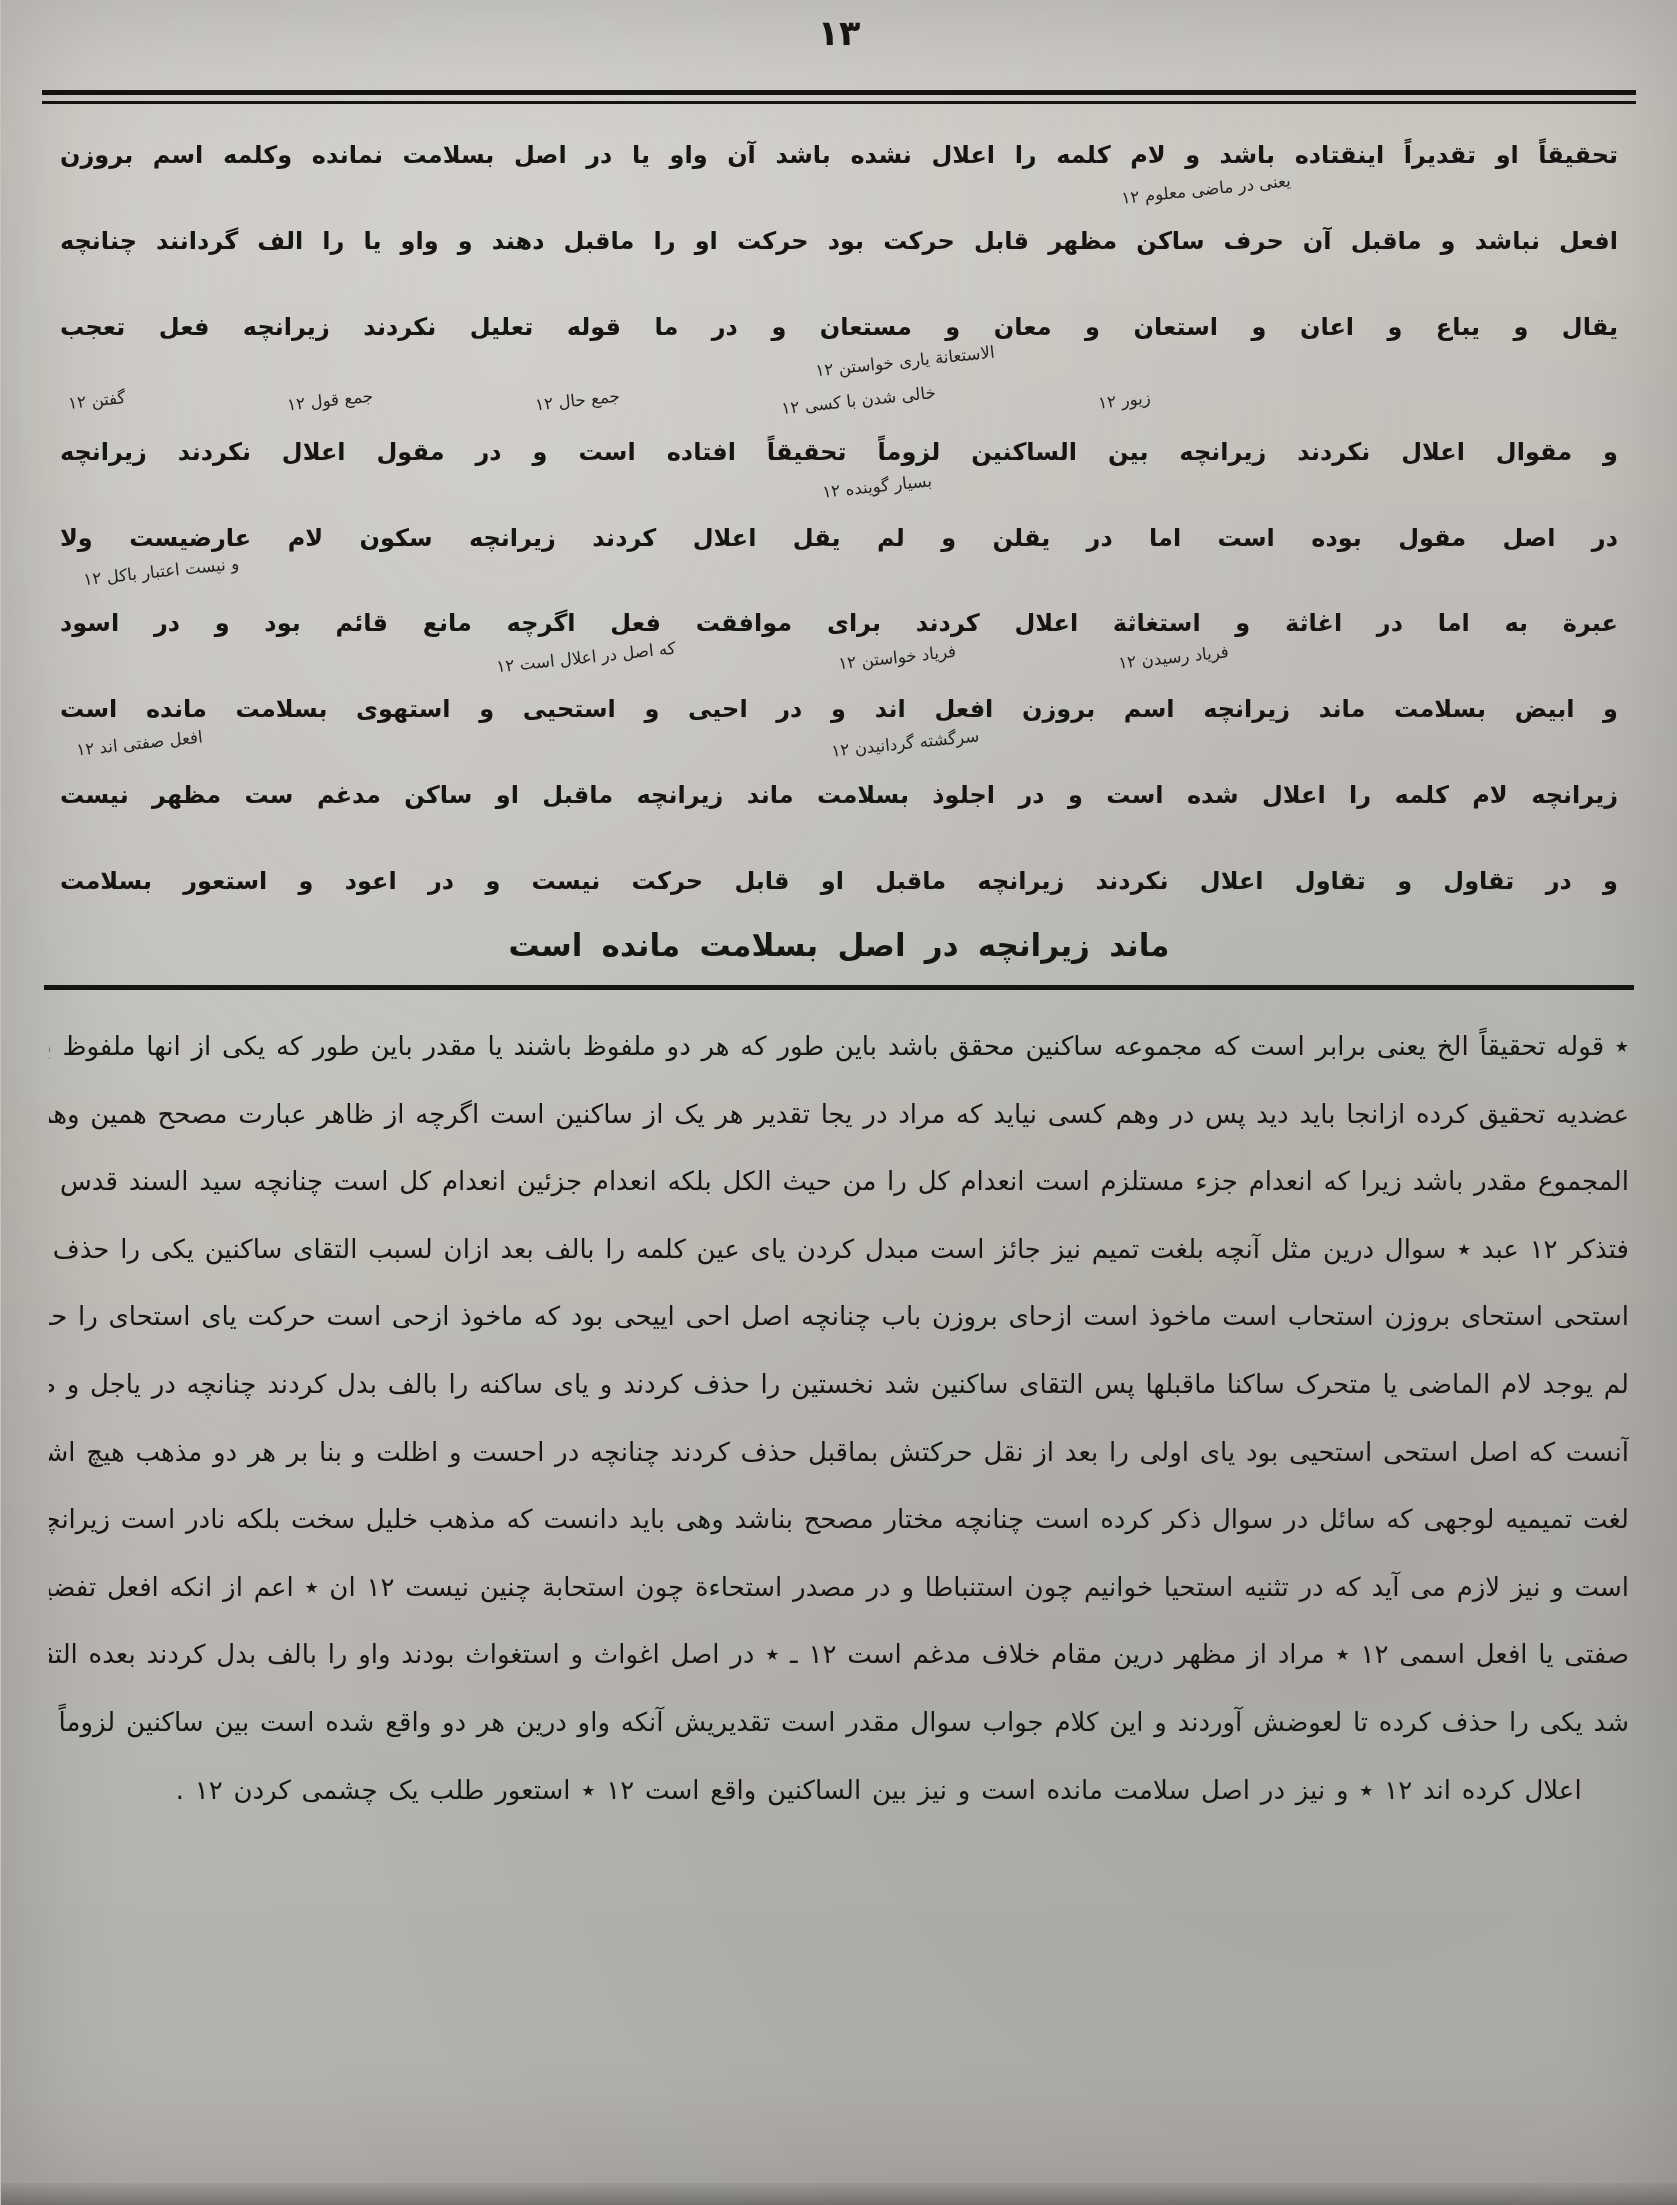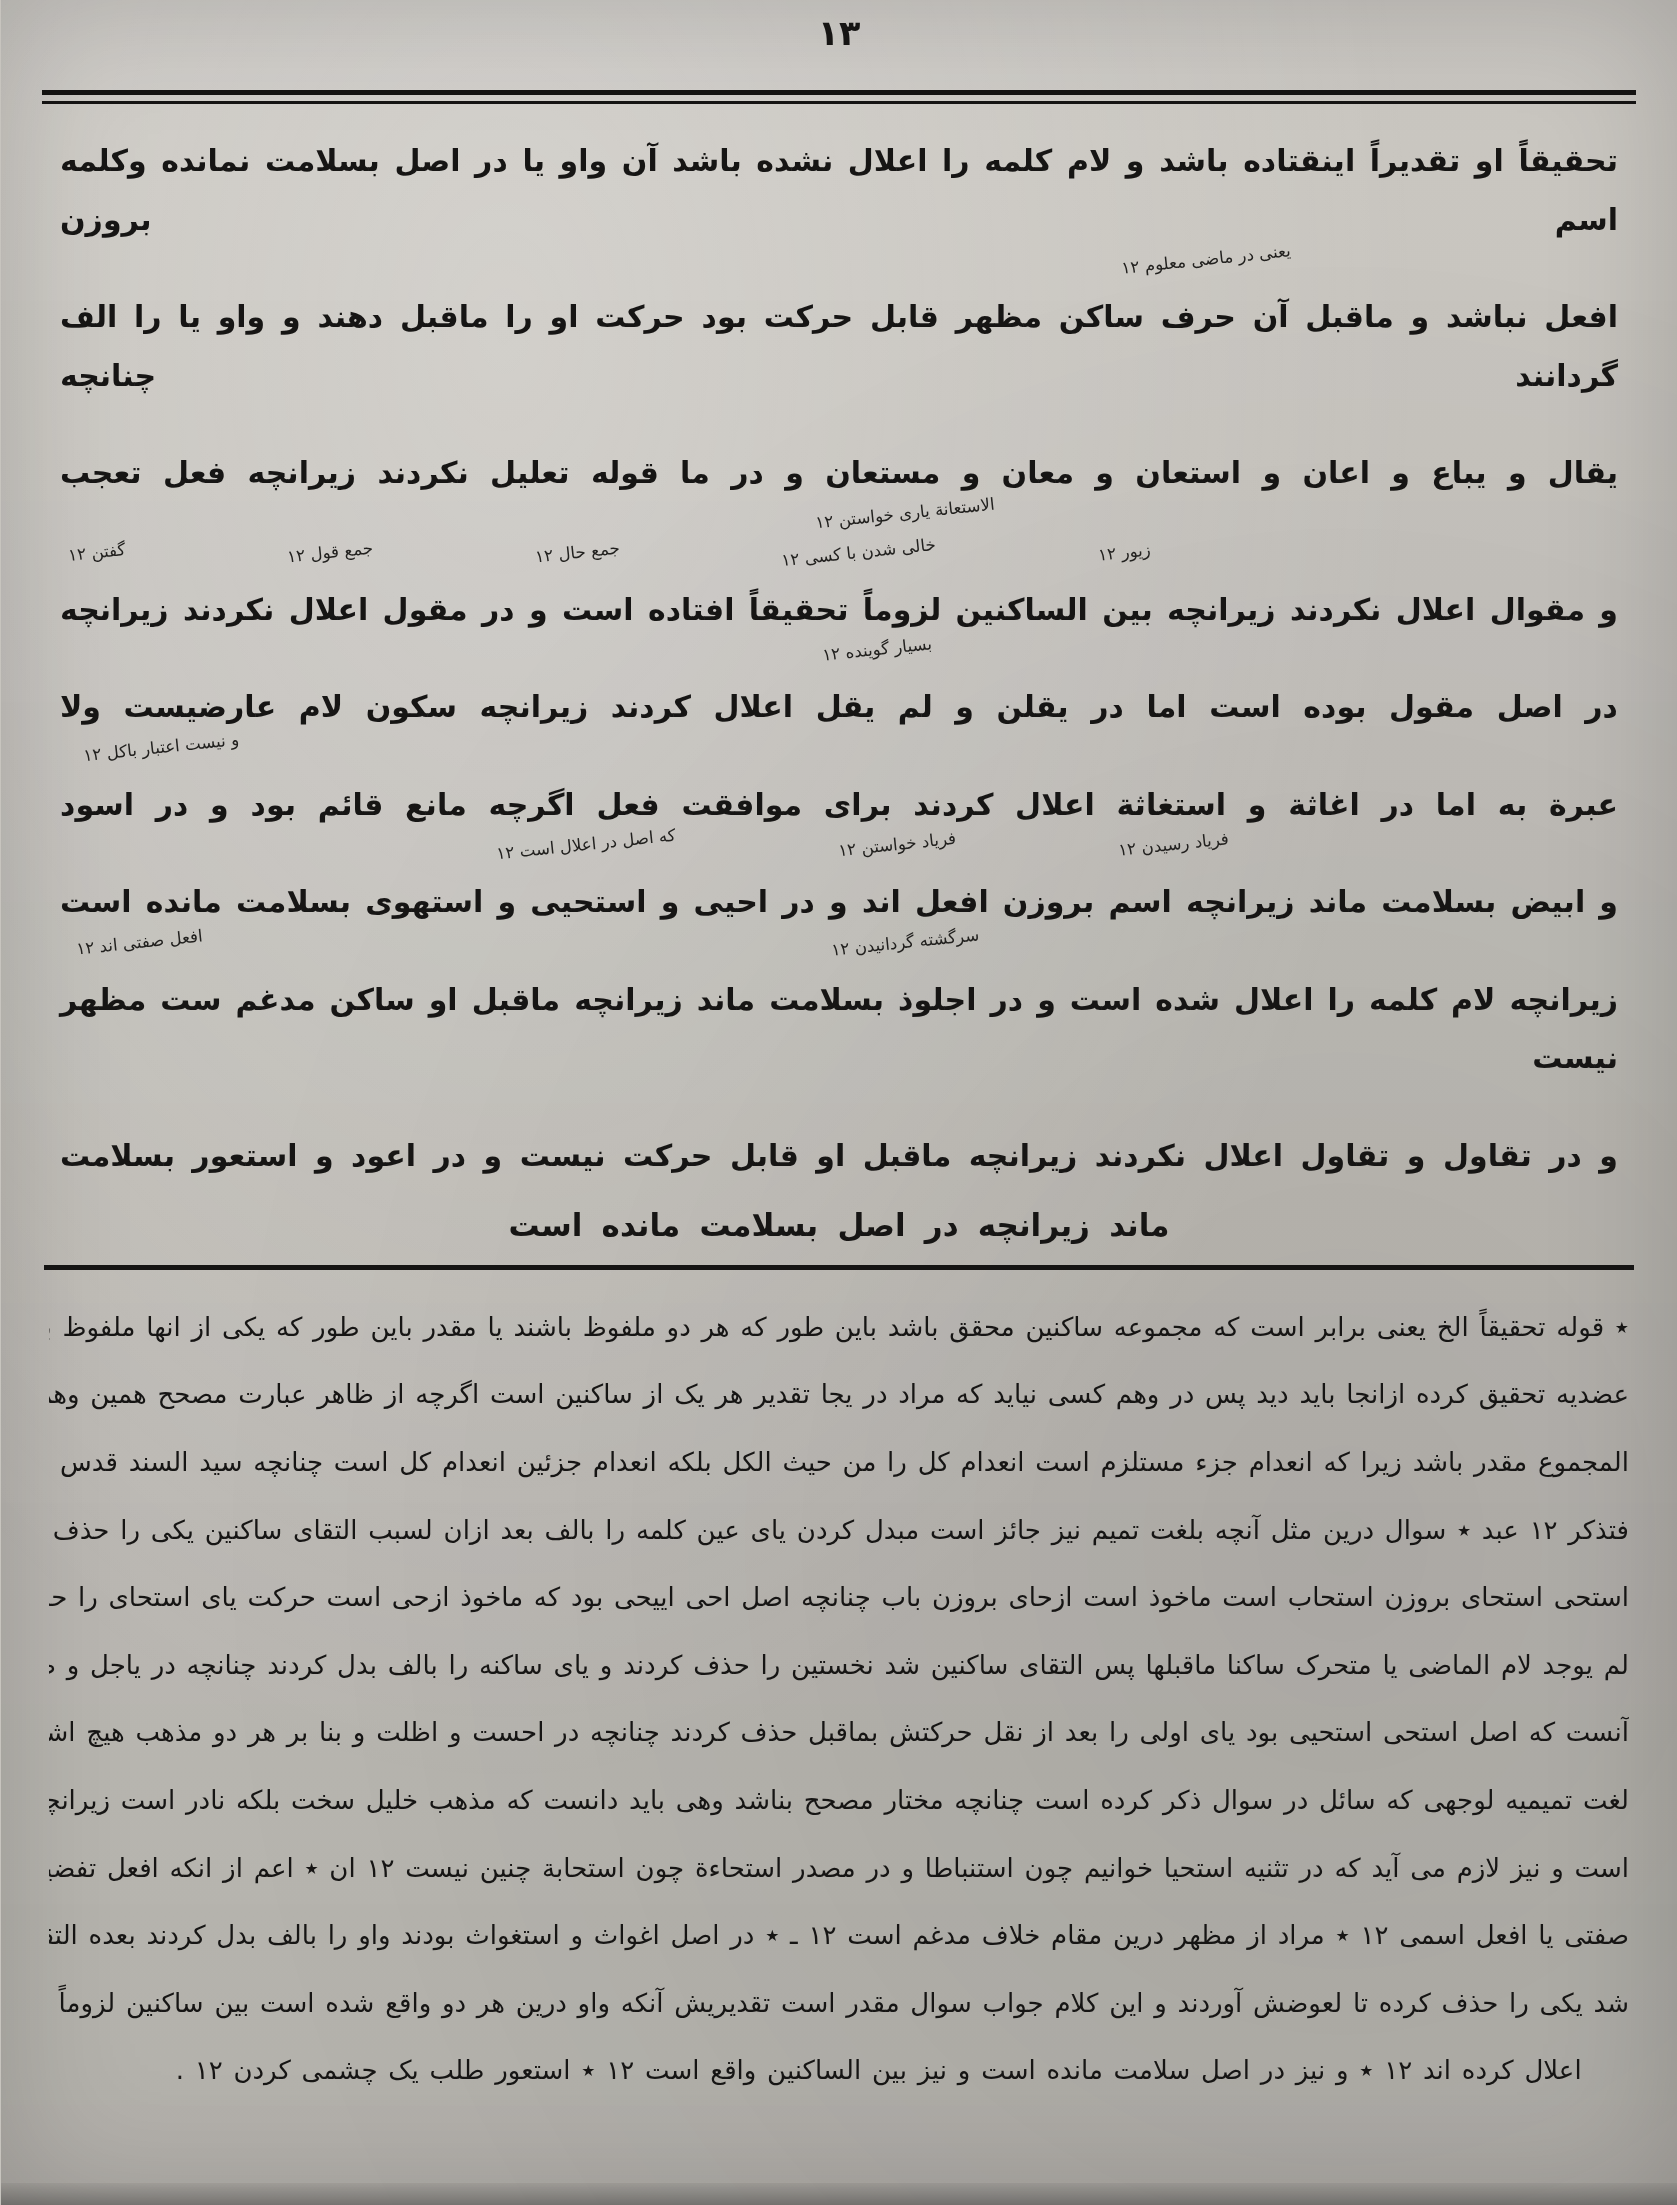--- a/index.html
+++ b/index.html
@@ -20,21 +20,21 @@
   .pagenum{
     text-align:center;font-size:35px;font-weight:bold;padding-top:13.4px;height:65px;
   }
   .double-rule{margin:11.7px 42px 0 42px;}
   .double-rule .r1{border-top:5.9px solid #141312;}
   .double-rule .r2{border-top:3.3px solid #141312;margin-top:5.9px;}
   .single-rule{margin:22px 44px 0 44px;border-top:5px solid #151413;}
 
   .main{margin:28.5px 60px 0 60px;direction:rtl;}
   .bline{
-    font-size:30px;font-weight:bold;line-height:1.95;
+    font-size:24px;font-weight:bold;line-height:1.95;
     text-align:justify;text-align-last:justify;
     word-spacing:3.3px;white-space:normal;
   }
   .bline.gap{margin-bottom:39px;}
   .closing{
     font-size:31px;font-weight:bold;text-align:center;
     margin-top:22px;letter-spacing:0.8px;word-spacing:8.4px;
   }
   .notes{
     display:flex;direction:rtl;align-items:flex-start;

